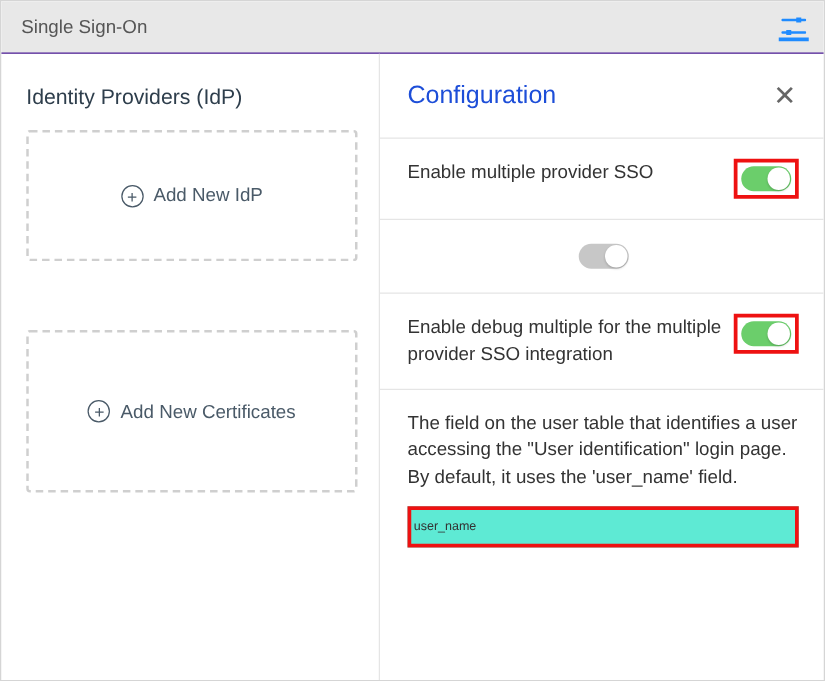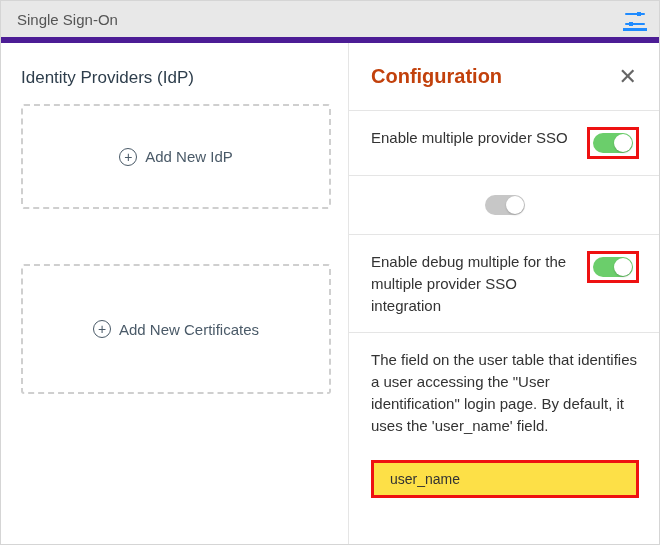--- a/index.html
+++ b/index.html
@@ -13,40 +13,40 @@
       border: 1px solid #d5d5d5;
       overflow: hidden;
     }
     .header {
       background: #e8e8e8;
       height: 42px;
       display: flex;
       align-items: center;
       justify-content: space-between;
       padding: 0 12px 0 16px;
-      border-bottom: 6px solid #4c1d95;
+      border-bottom: 1px solid #4c1d95;
     }
     .header-title {
       color: #555;
       font-size: 15px;
     }
     .header-icon {
       color: #1f8bff;
       padding: 3px 2px 1px 2px;
       border-bottom: 3px solid #1f8bff;
       display: flex;
       align-items: center;
       justify-content: center;
     }
     .content {
       display: flex;
       height: calc(100% - 42px);
     }
     .left-col {
-      width: 348px;
+      width: 303px;
       padding: 25px 17px 20px 20px;
       border-right: 1px solid #e5e5e5;
     }
     .right-col {
       flex: 1;
       overflow-y: hidden;
     }
     .section-title {
       font-size: 17px;
       color: #2e3e4c;
@@ -89,43 +89,43 @@
     }
     .config-header {
       display: flex;
       align-items: center;
       justify-content: space-between;
       padding: 22px 22px 22px 22px;
       border-bottom: 1px solid #e5e5e5;
     }
     .config-title {
       font-size: 20px;
-      color: #c2410c;
-      font-weight: 700;
+      color: #1d4ed8;
+      font-weight: 400;
     }
     .close-x {
       font-size: 22px;
       color: #666;
       cursor: pointer;
       line-height: 1;
     }
     .config-row {
       padding: 16px 20px 16px 22px;
       border-bottom: 1px solid #e5e5e5;
       position: relative;
       display: flex;
       align-items: flex-start;
       justify-content: center;
       gap: 10px;
     }
     .config-row.last {
       border-bottom: none;
       flex-direction: column;
       align-items: stretch;
-      gap: 24px;
+      gap: 12px;
     }
     .row-text {
       color: #333;
       font-size: 15px;
       line-height: 1.45;
       flex: 1;
     }
     .toggle-wrap {
       position: relative;
       padding: 3px;
@@ -152,25 +152,25 @@
       width: 18px;
       height: 18px;
       background: #fff;
       border-radius: 50%;
       box-shadow: 0 1px 2px rgba(0,0,0,0.2);
     }
     .toggle.on .toggle-knob { right: 1px; }
     .toggle.off .toggle-knob { right: 1px; }
     .field-input {
       width: 100%;
-      padding: 8px 16px;
-      font-size: 14px;
+      padding: 8px 2px;
+      font-size: 10px;
       color: #333;
       border: 3px solid #e11;
-      background: #fde047;
+      background: #5eead4;
       font-family: inherit;
     }
   </style>
 </head>
 <body>
 
 <div class="header">
   <span class="header-title">Single Sign-On</span>
   <span class="header-icon">
     <svg width="20" height="16" viewBox="0 0 20 16" fill="none" stroke="#1f8bff" stroke-width="2" stroke-linecap="round">

